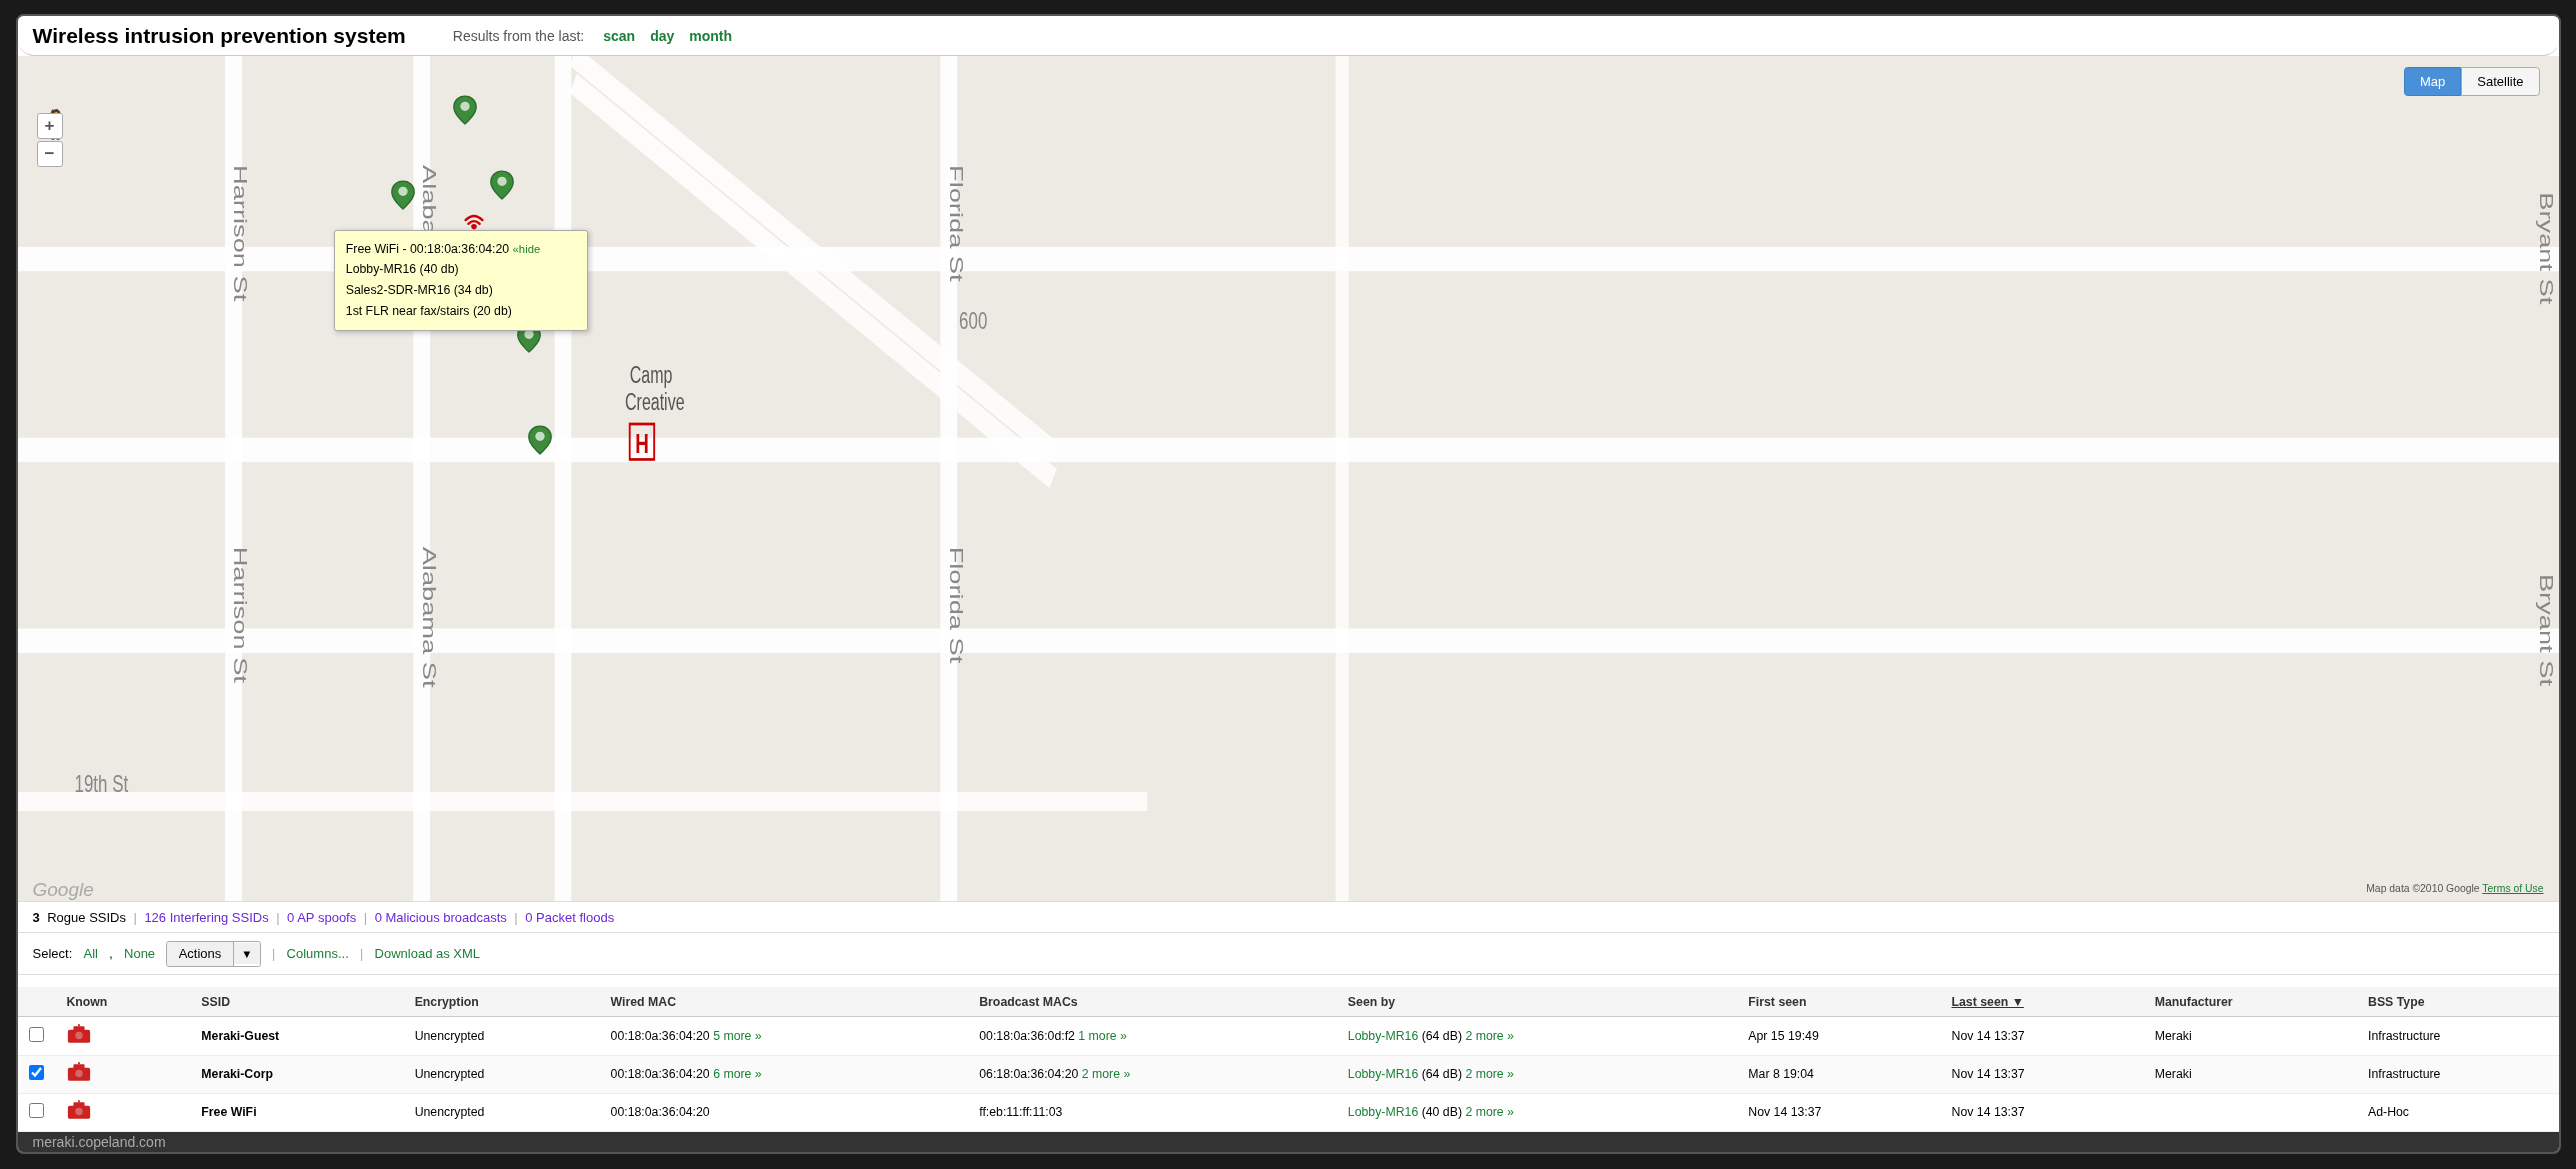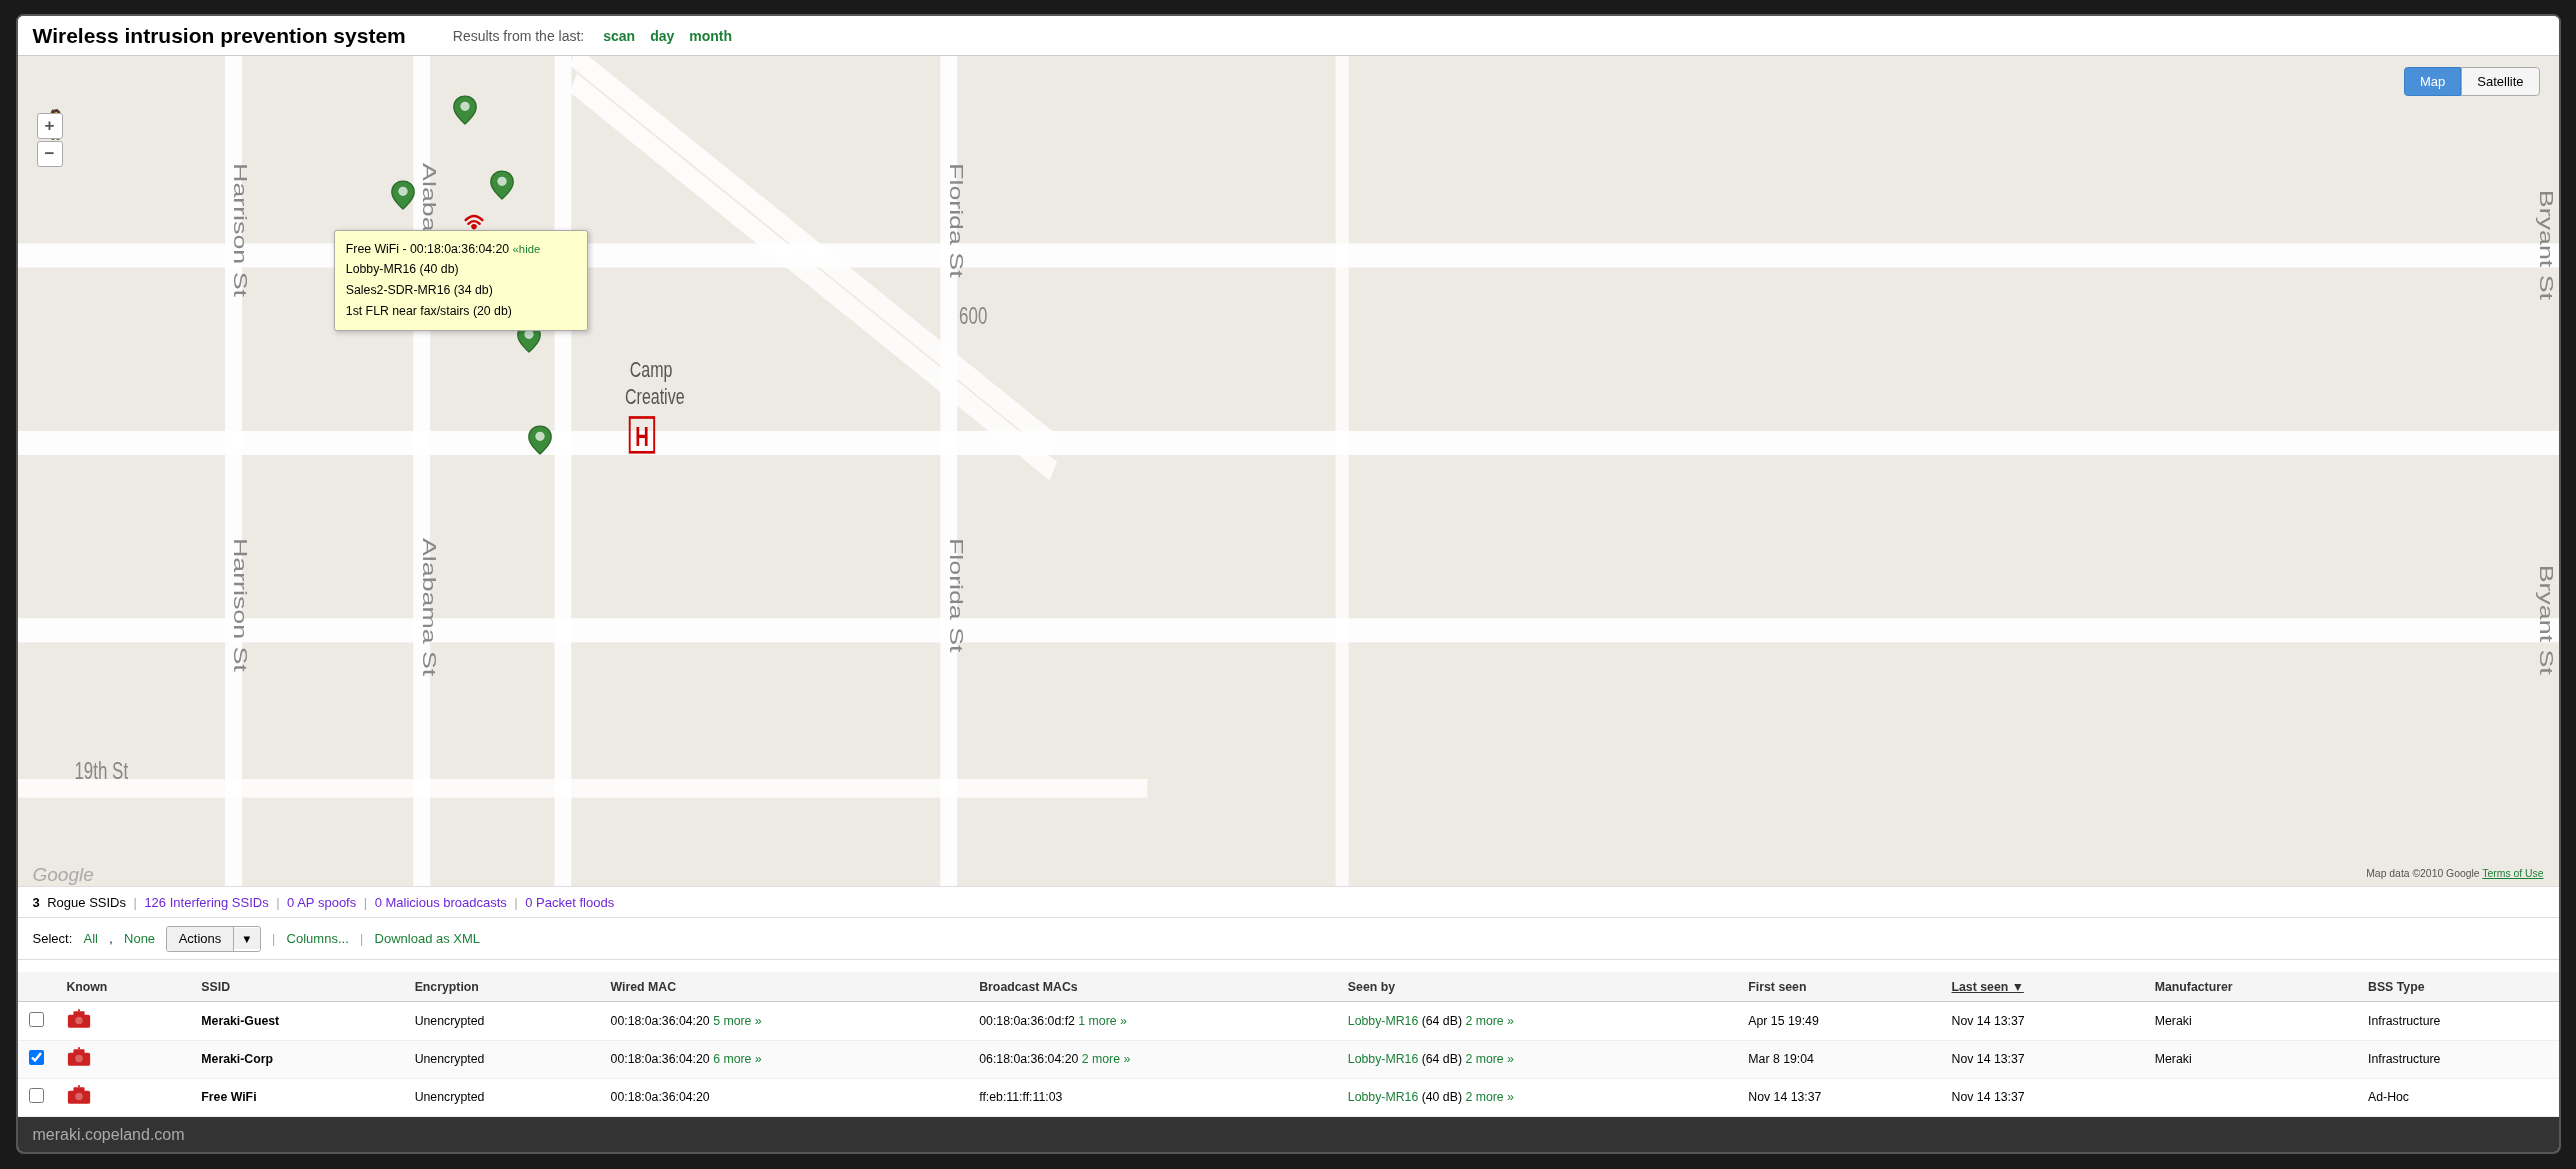--- a/index.html
+++ b/index.html
@@ -24,20 +24,21 @@
       overflow: hidden;
     }
     
     #header {
       display: flex;
       align-items: center;
       padding: 7.5px 15px;
       background: #fff;
       border-bottom: 0.9px solid #ccc;
       gap: 19px;
+      border-radius: 16px;
     }
     #page-title {
       font-size: 21px;
       font-weight: bold;
       color: #000;
     }
     #results-label {
       font-size: 14px;
       color: #555;
       margin-left: 28px;
@@ -272,23 +273,23 @@
       white-space: nowrap;
     }
     .checkbox-cell { width: 28px; }
     input[type="checkbox"] { width: 15px; height: 15px; cursor: pointer; }
     .td-link { color: #1a7f37; text-decoration: none; }
 
     
     #footer {
       background: #333;
       color: #aaa;
-      font-size: 16px;
+      font-size: 14px;
       padding: 3.8px 15px;
-      height: 35px;
+      height: 20px;
       display: flex;
       align-items: center;
     }
 
     
     #map-svg {
       position: absolute;
       top: 0; left: 0;
       width: 100%;
       height: 100%;

